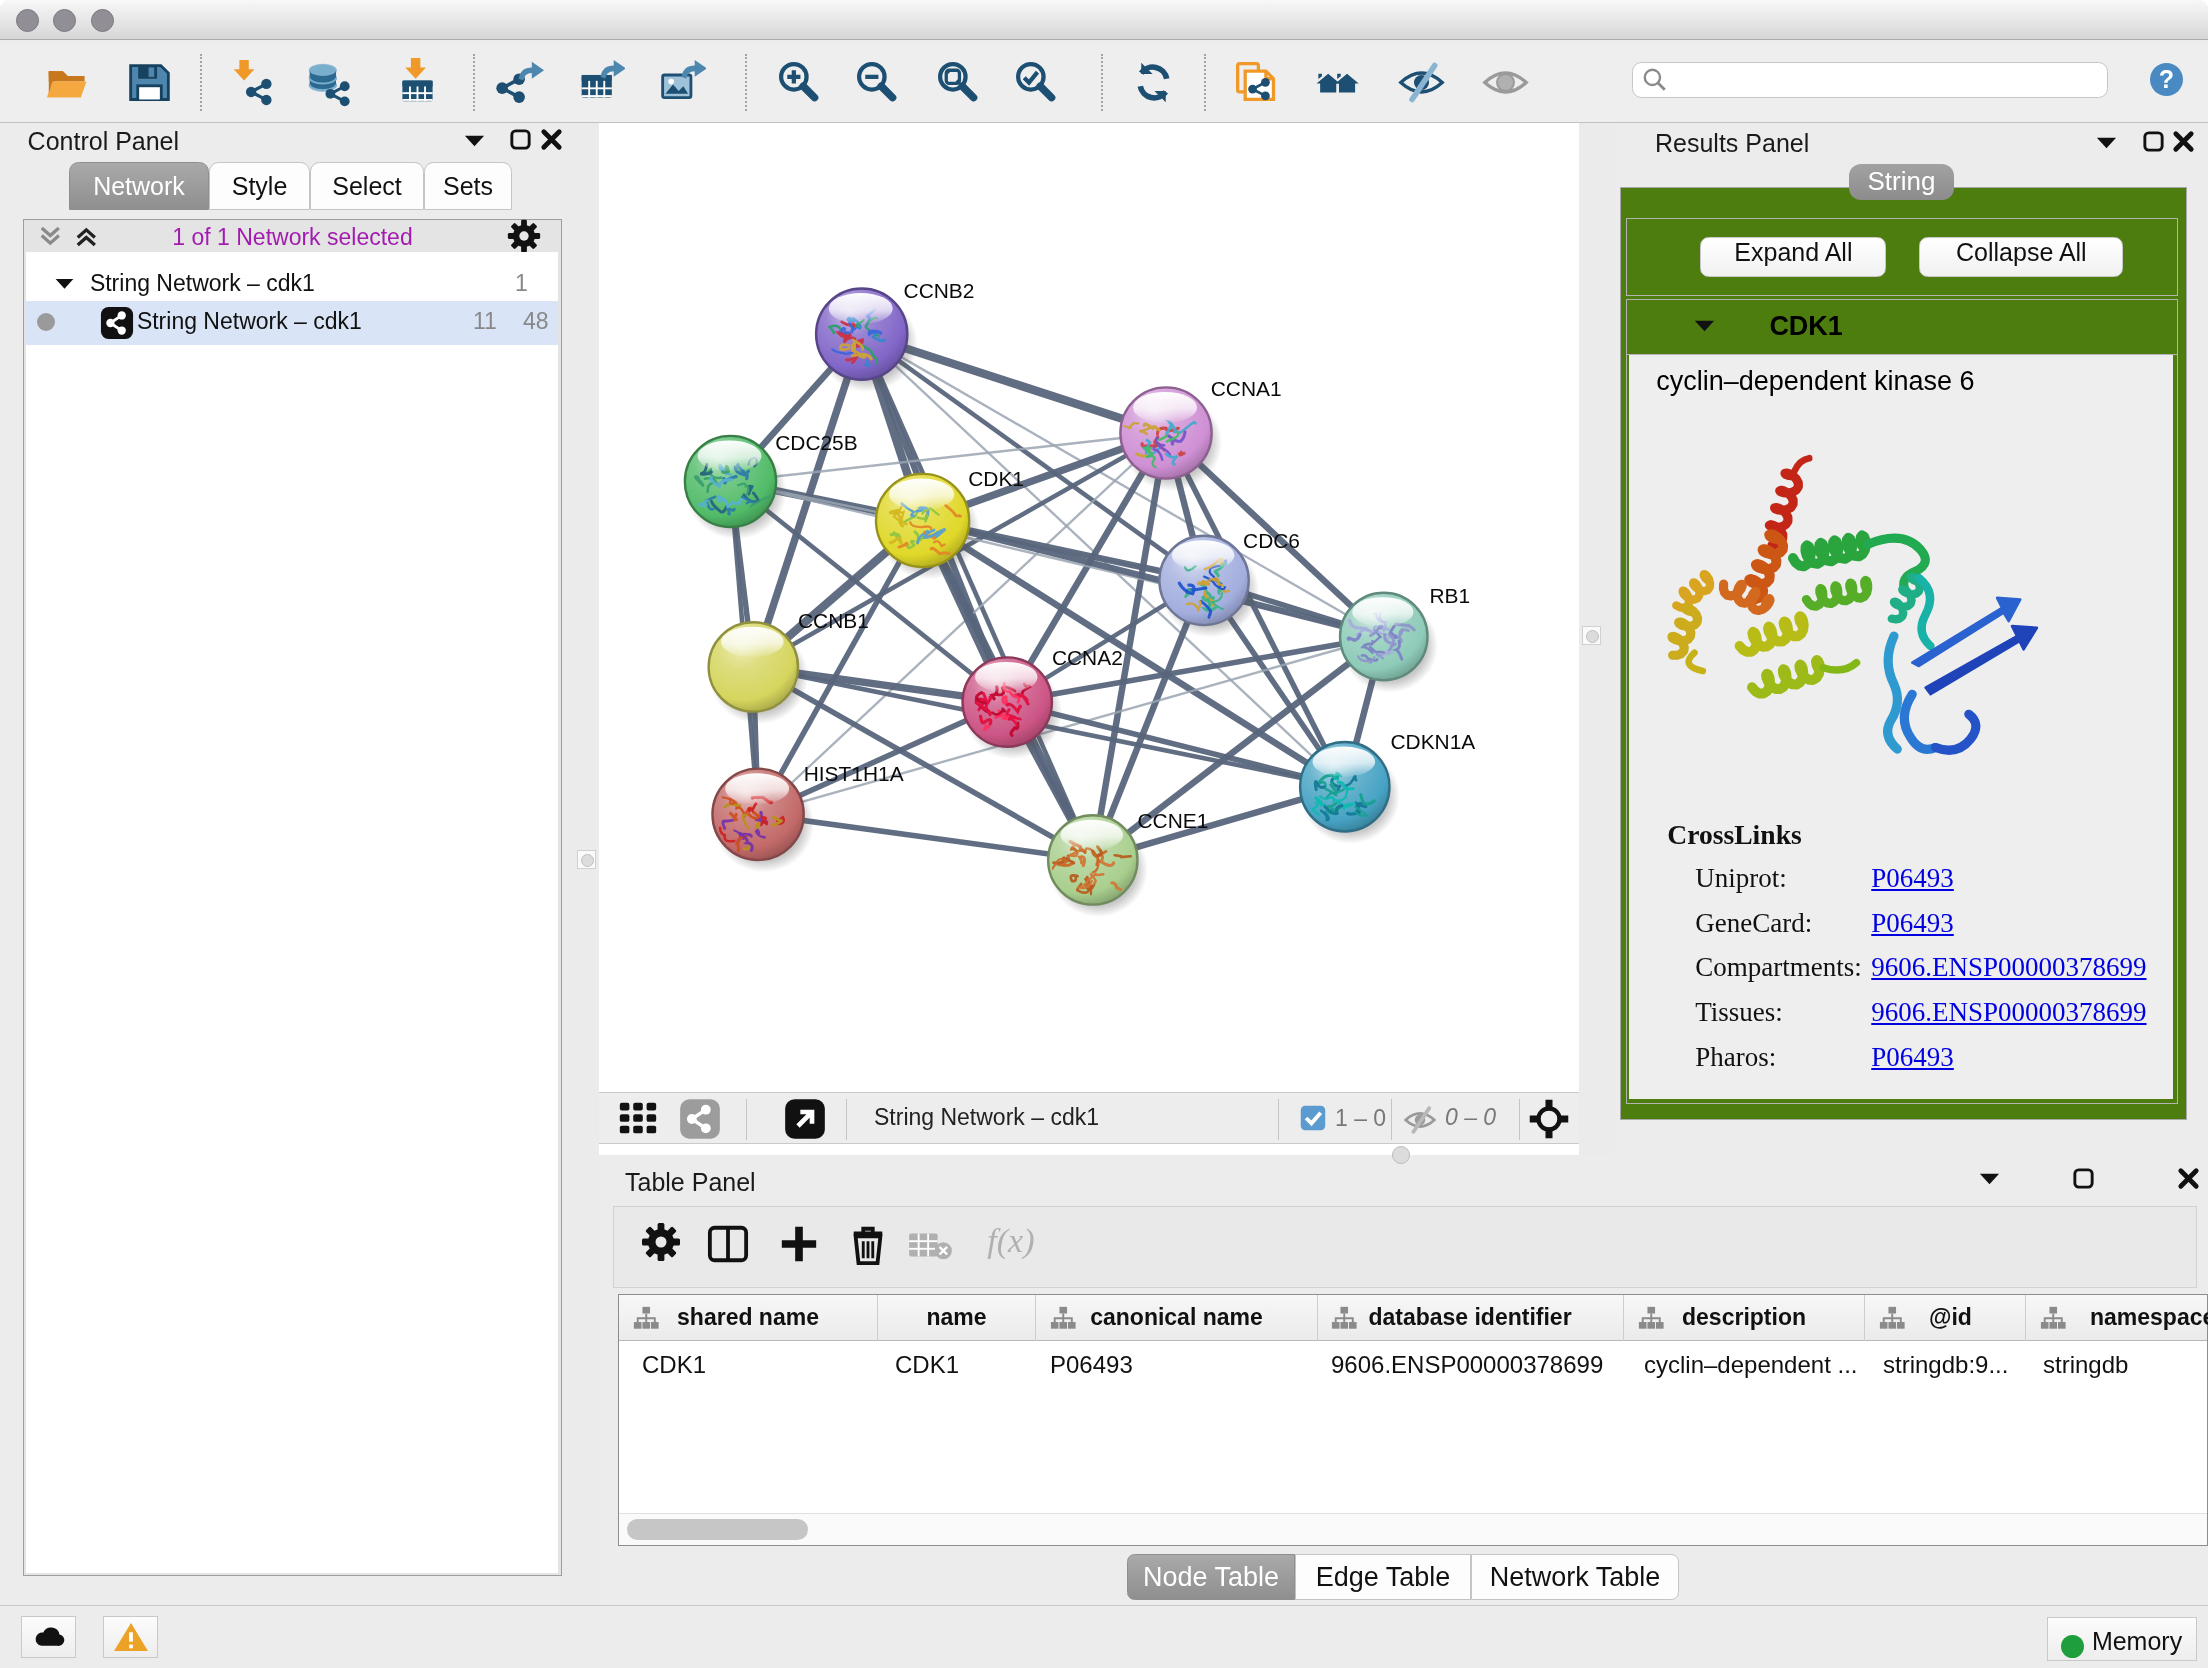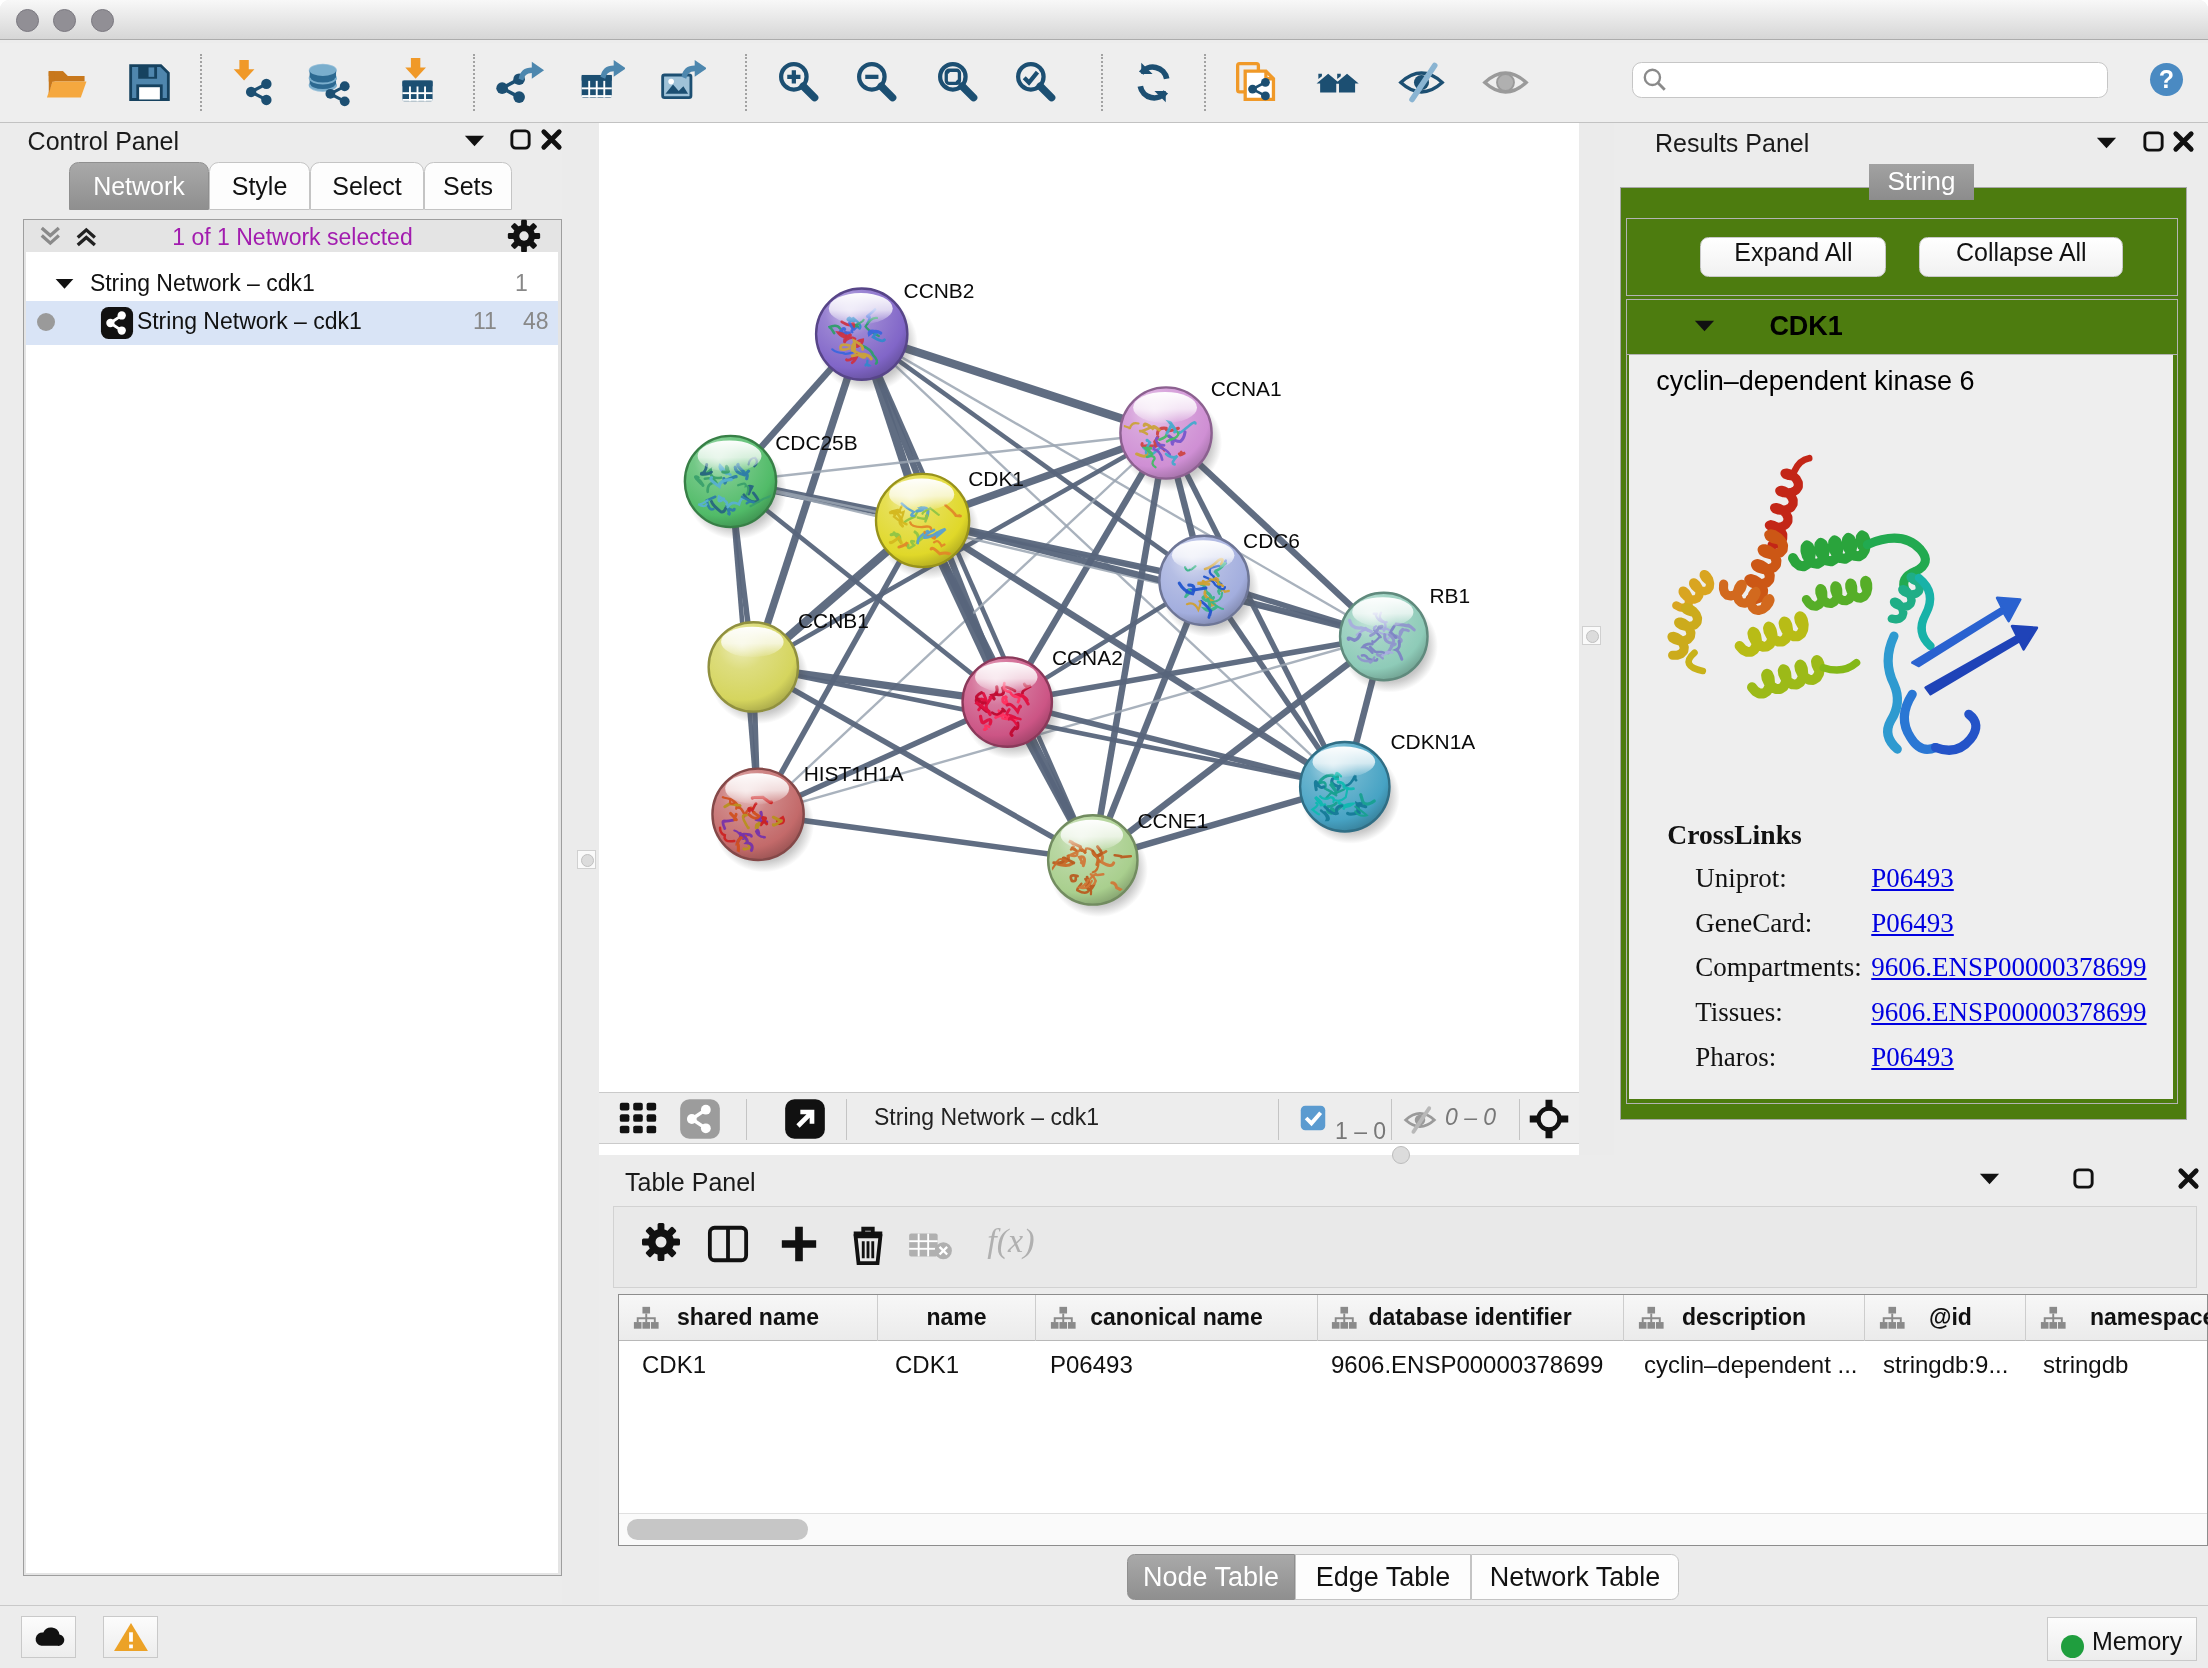--- a/index.html
+++ b/index.html
@@ -20,21 +20,21 @@
 .treebar { position:absolute; left:0; top:0; width:100%; height:30px; }
 .treewhite { position:absolute; left:1.9px; top:32px; width:532px; height:1321px; background:#fff; }
 .trow { position:absolute; left:0; width:100%; height:43px; font-size:23px; color:#111; }
 .canvas { position:absolute; left:599px; top:123px; width:980px; height:1032px; background:#fff; }
 .canbar { position:absolute; left:0; top:969px; width:100%; height:52px; background:#ededed; border-top:1.9px solid #cacaca; border-bottom:1.9px solid #cacaca; font-size:23px; color:#222; }
 .cbsep { position:absolute; top:5.7px; height:41px; border-left:1.9px solid #c4c4c4; }
 .vsplit { position:absolute; background:#ebebeb; }
 .grab { position:absolute; width:19px; height:19px; background:#fafafa; border:1px solid #d0d0d0; }
 .grab::after { content:""; position:absolute; left:2.9px; top:2.9px; width:11.4px; height:11.4px; border-radius:50%; background:#dcdcdc; border:1px solid #c0c0c0; }
 .rpanel { position:absolute; left:1614px; top:123px; width:594px; height:1032px; background:#ececec; }
-.stringtab { position:absolute; left:235px; top:41px; width:105px; height:36px; z-index:6; background:linear-gradient(#a2a2a2,#8c8c8c); border-radius:0; color:#fff; font-size:26px; text-align:center; line-height:35px;margin-left:20px; }
+.stringtab { position:absolute; left:235px; top:41px; width:105px; height:36px; z-index:6; background:linear-gradient(#a2a2a2,#8c8c8c); border-radius:12px; color:#fff; font-size:26px; text-align:center; line-height:35px; }
 .rbox { position:absolute; left:5.7px; top:64px; width:567px; height:933px; border:1.9px solid #a8a8a8; background:#4d7c0f; }
 .expbox { position:absolute; left:5.7px; top:30px; width:552px; height:78px; border:1.9px solid #b4b4b4; }
 .btn { position:absolute; top:18px; height:40px; background:linear-gradient(#ffffff,#f1f1f1); border:1.9px solid #c9c9c9; border-radius:8.6px; font-size:25px; text-align:center; color:#111; }
 .cdkbox { position:absolute; left:5.7px; top:111px; width:552px; height:805px; border:1.9px solid #b4b4b4; }
 .cdkhead { position:absolute; left:0; top:0; width:100%; height:55px; border-bottom:1.9px solid #b4b4b4; }
 .cdkbody { position:absolute; left:1.9px; top:55px; width:544px; height:744px; background:#eeeeee; }
 .serif { font-family:"Liberation Serif", serif; }
 .clrow { position:absolute; font-size:27px; color:#111; }
 .cllink { color:#0000e0; text-decoration:underline; }
 .tpanel { position:absolute; left:599px; top:1155px; width:1609px; height:449px; background:#ececec; }
@@ -744,21 +744,21 @@
         <svg width="42" height="42" viewBox="0 0 36 36" style="position:absolute;left:185px;top:4.8px;">
           <rect x="1" y="1" width="34" height="34" rx="8" fill="#111"></rect>
           <path d="M12 24 L22 14 M14 12 h10 v10" stroke="#fff" stroke-width="4" fill="none"></path>
         </svg>
         <div class="cbsep" style="left:247px"></div>
         <div style="position:absolute;left:275px;top:10.5px;">String Network – cdk1</div>
         <svg width="26" height="26" viewBox="0 0 34 34" style="position:absolute;left:701px;top:12.4px;">
           <rect x="1" y="1" width="32" height="32" rx="6" fill="#5b9bd0"></rect>
           <path d="M8 17 l7 7 12 -14" stroke="#fff" stroke-width="5" fill="none"></path>
         </svg>
-        <div style="position:absolute;left:736px;top:25px;color:#777;">1 – 0</div>
+        <div style="position:absolute;left:736px;top:12px;color:#777;">1 – 0</div>
         <div class="cbsep" style="left:679px"></div>
         <div class="cbsep" style="left:792px"></div>
         <svg width="38" height="34" viewBox="0 0 52 52" style="position:absolute;left:802px;top:9.5px;">
           <path d="M4 26 q22 -20 44 0 q-22 20 -44 0 z" fill="none" stroke="#9a9a9a" stroke-width="4"></path>
           <circle cx="26" cy="26" r="8" fill="#9a9a9a"></circle>
           <path d="M40 8 L16 44" stroke="#b8b8b8" stroke-width="6" stroke-linecap="round"></path>
         </svg>
         <div style="position:absolute;left:846px;top:10.5px;color:#777;font-style:italic;">0 – 0</div>
         <div class="cbsep" style="left:920px"></div>
         <svg width="42" height="42" viewBox="0 0 48 48" style="position:absolute;left:929px;top:4.8px;">

